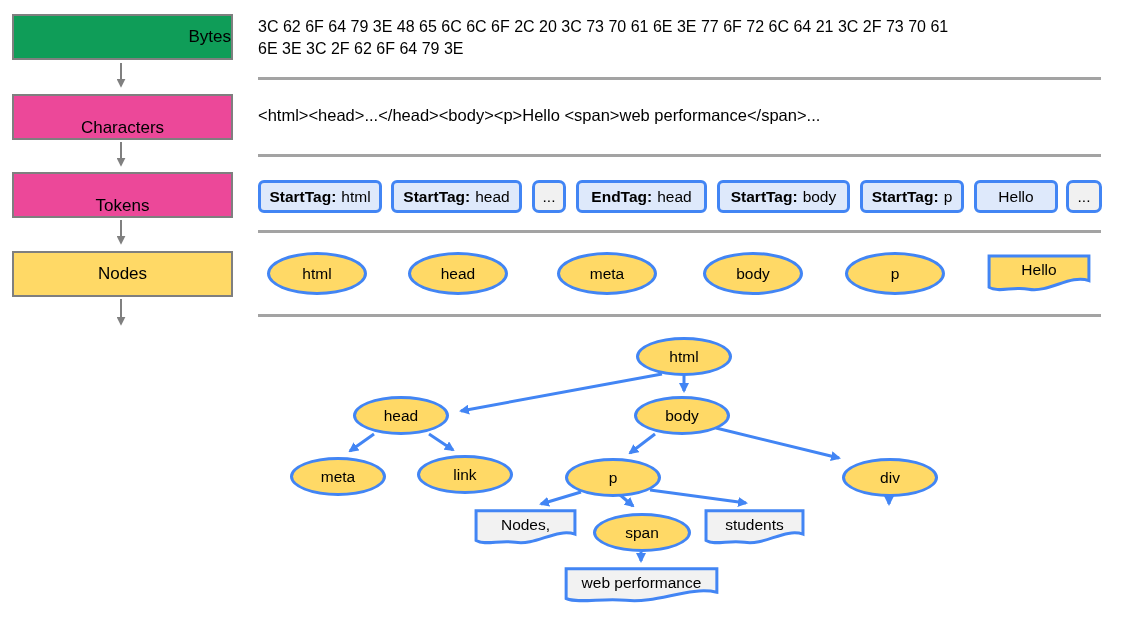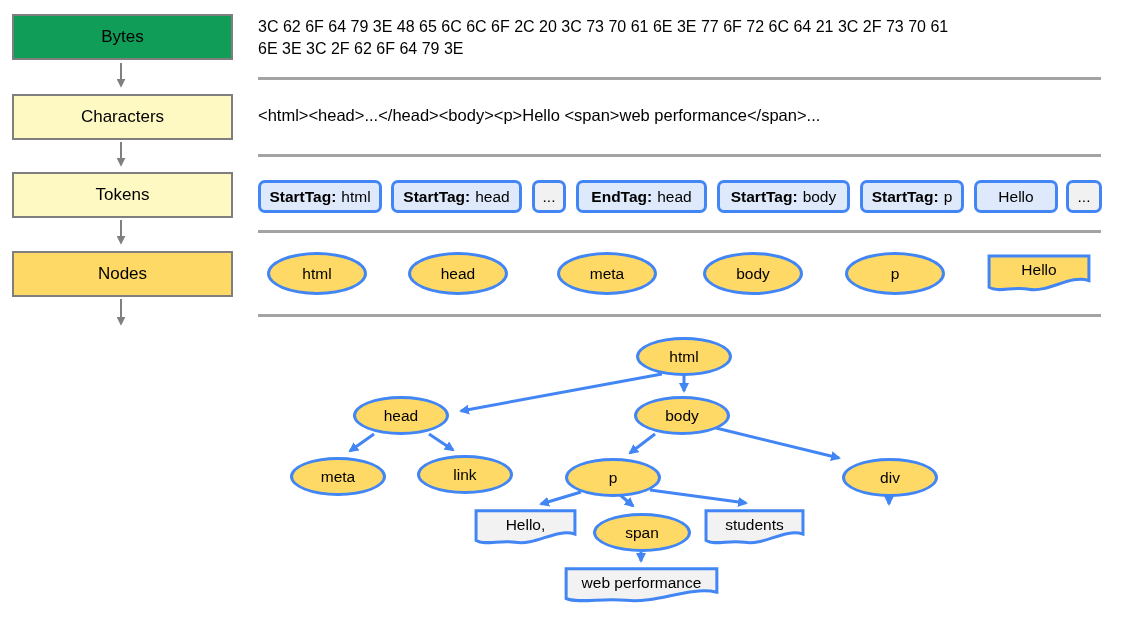--- a/index.html
+++ b/index.html
@@ -7,34 +7,34 @@
     position:relative;width:1123px;height:622px;background:#ffffff;overflow:hidden;
     font-family:"Liberation Sans",sans-serif;color:#000;
   }
   .layer{position:absolute;left:0;top:0;width:1123px;height:622px;pointer-events:none;}
 
   
   .stage{
     position:absolute;left:12px;width:217px;height:42px;border:2px solid #7f7f7f;
     display:flex;align-items:center;justify-content:center;font-size:17px;
   }
-  .stage-green{background:#0f9d58;}
-  .stage-blue{background:#fef9c3;}
+  .stage-green{background:#0f9d58;justify-content:flex-end;}
+  .stage-blue{background:#ec4899;align-items:flex-end;}
   .stage-yellow{background:#ffd966;}
 
   
   .hexblock{position:absolute;left:258px;top:16px;font-size:16px;font-weight:400;line-height:22px;white-space:nowrap;}
   .sep{position:absolute;left:258px;width:843px;height:3px;background:#a3a3a3;}
   .charline{position:absolute;left:258px;top:106px;font-size:16.5px;font-weight:400;white-space:nowrap;}
 
   .token{
     position:absolute;top:180px;height:27px;border:3px solid #4285f4;border-radius:7px;
     display:flex;align-items:center;justify-content:center;font-size:15.5px;white-space:nowrap;
   }
-  .token-blue{background:#dee9fb;}
+  .token-blue{background:#dee9fb;border-radius:6px;}
   .token-white{background:#f1f1f1;}
   .tk-label{font-weight:700;margin-right:5px;}
   .tk-label:empty{margin-right:0;}
 
   .ell{
     position:absolute;background:#ffd966;border:3px solid #4285f4;border-radius:50%;
     display:flex;align-items:center;justify-content:center;font-size:15.5px;
   }
 
   
@@ -183,21 +183,21 @@
     <span>span</span>
   </div>
   <div class="ell" style="left:842px;top:458px;width:90px;height:33px">
     <span>div</span>
   </div>
 
   <div class="doc doc-gray" style="left:474px;top:509px;width:103px;height:36px">
     <svg viewBox="0 0 100 40" preserveAspectRatio="none">
       <path vector-effect="non-scaling-stroke" d="M2,2 L98,2 L98,28 C80,21 60,41 40,37 C25,34 11,41 2,35 Z"></path>
     </svg>
-    <span class="doc-label">Hello,</span>
+    <span class="doc-label">Nodes,</span>
   </div>
   <div class="doc doc-gray" style="left:704px;top:509px;width:101px;height:36px">
     <svg viewBox="0 0 100 40" preserveAspectRatio="none">
       <path vector-effect="non-scaling-stroke" d="M2,2 L98,2 L98,28 C80,21 60,41 40,37 C25,34 11,41 2,35 Z"></path>
     </svg>
     <span class="doc-label">students</span>
   </div>
   <div class="doc doc-gray" style="left:563px;top:567px;width:157px;height:36px">
     <svg viewBox="0 0 100 40" preserveAspectRatio="none">
       <path vector-effect="non-scaling-stroke" d="M2,2 L98,2 L98,28 C80,21 60,41 40,37 C25,34 11,41 2,35 Z"></path>

